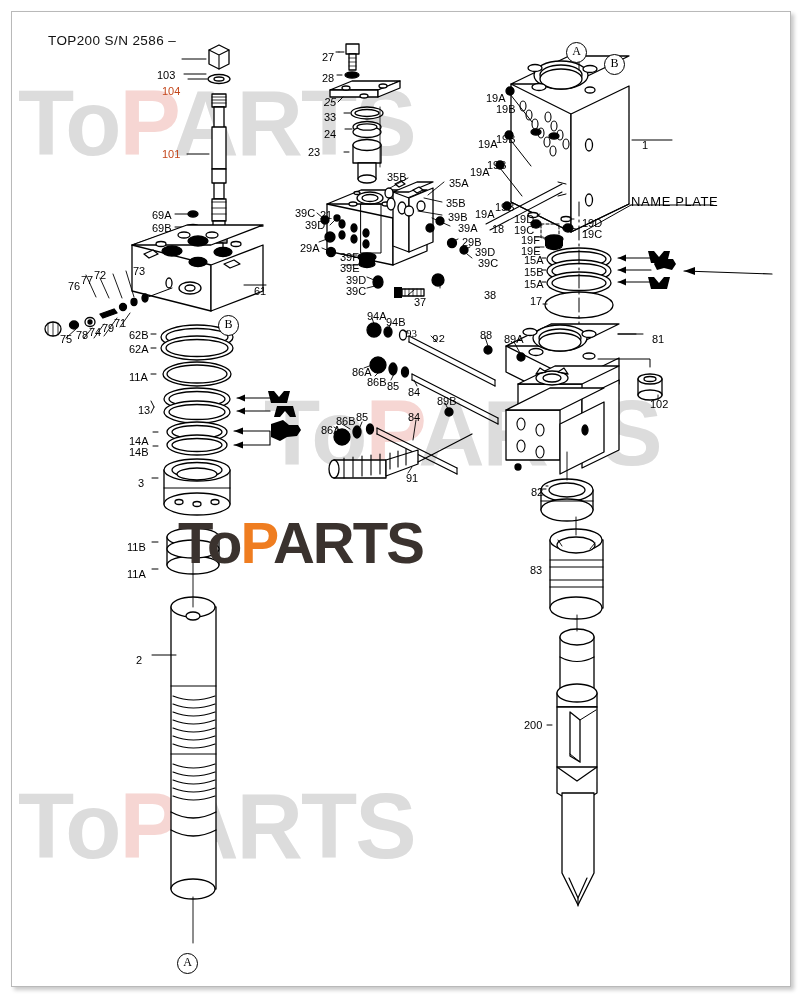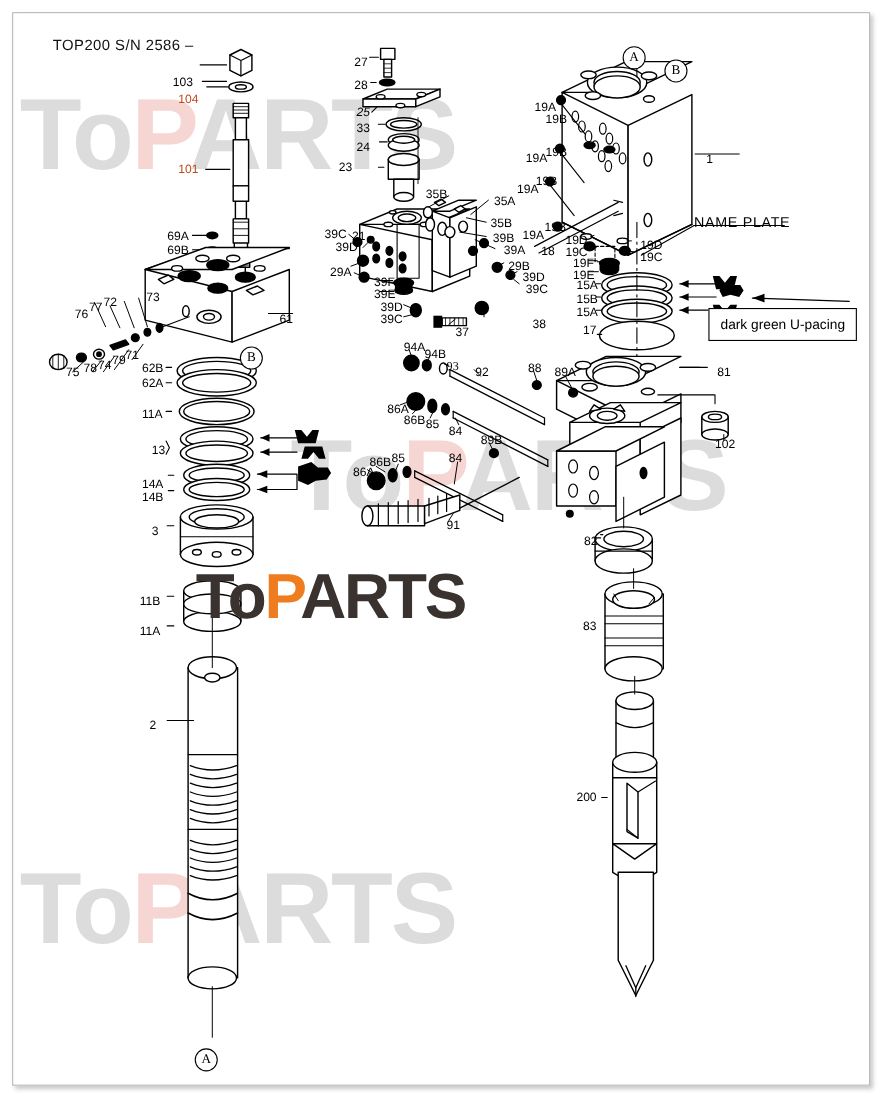--- a/index.html
+++ b/index.html
@@ -538,21 +538,20 @@
         <path d="M619 193 h82"></path>
         <path d="M619 193 l-48 27"></path>
       </g>
       </g>
     </svg>
     </div>
 
     <div id="title">TOP200 S/N 2586 –</div>
 
     <div class="lbl ser" style="left:619px;top:184px;">NAME PLATE</div>
-    <div class="note" style="left:632px;top:268px;">dark green U-pacing</div>
 
     <div id="callout-layer">
         <div class="lbl" style="left: 145px; top: 58px;">103</div>
         <div class="lbl hl" style="left: 150px; top: 74px;">104</div>
         <div class="lbl hl" style="left: 150px; top: 137px;">101</div>
         <div class="lbl" style="left: 140px; top: 198px;">69A</div>
         <div class="lbl" style="left: 140px; top: 211px;">69B</div>
         <div class="lbl" style="left: 242px; top: 274px;">61</div>
         <div class="lbl" style="left: 95px; top: 254px; margin-left: 26px;">73</div>
         <div class="lbl" style="left: 82px; top: 258px;">72</div>
@@ -613,21 +612,21 @@
         <div class="lbl" style="left: 570px; top: 206px;">19D</div>
         <div class="lbl" style="left: 570px; top: 217px;">19C</div>
         <div class="lbl" style="left: 630px; top: 128px;">1</div>
         <div class="lbl" style="left: 512px; top: 243px;">15A</div>
         <div class="lbl" style="left: 512px; top: 255px;">15B</div>
         <div class="lbl" style="left: 512px; top: 267px;">15A</div>
         <div class="lbl" style="left: 518px; top: 284px;">17</div>
         <div class="lbl" style="left: 355px; top: 299px;">94A</div>
         <div class="lbl" style="left: 374px; top: 305px;">94B</div>
         <div class="lbl" style="left: 394px; top: 316px; font-family: Liberation Serif, serif;">93</div>
-        <div class="lbl" style="left: 420px; top: 322px;">92</div>
+        <div class="lbl" style="left: 420px; top: 322px; font-family: Liberation Mono, monospace;">92</div>
         <div class="lbl" style="left: 340px; top: 355px;">86A</div>
         <div class="lbl" style="left: 355px; top: 365px;">86B</div>
         <div class="lbl" style="left: 375px; top: 369px;">85</div>
         <div class="lbl" style="left: 396px; top: 375px;">84</div>
         <div class="lbl" style="left: 468px; top: 318px;">88</div>
         <div class="lbl" style="left: 492px; top: 322px;">89A</div>
         <div class="lbl" style="left: 425px; top: 384px;">89B</div>
         <div class="lbl" style="left: 309px; top: 413px;">86A</div>
         <div class="lbl" style="left: 324px; top: 404px;">86B</div>
         <div class="lbl" style="left: 344px; top: 400px;">85</div>

